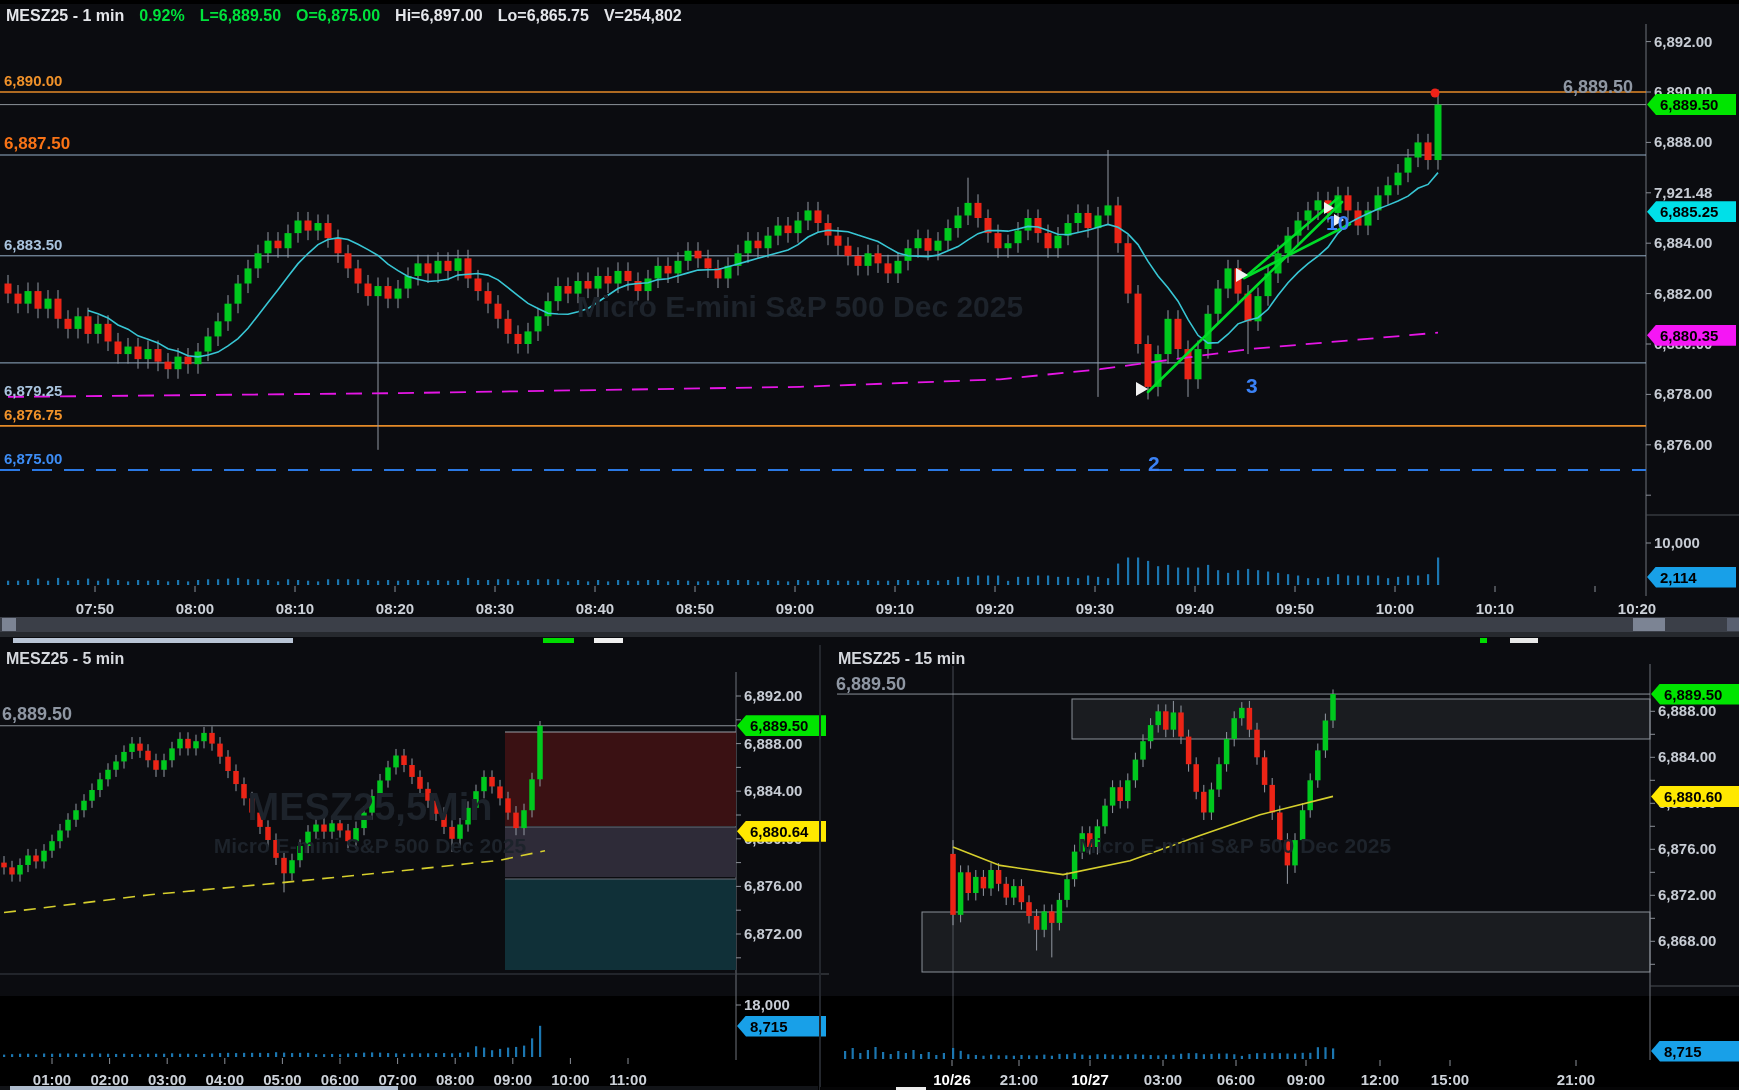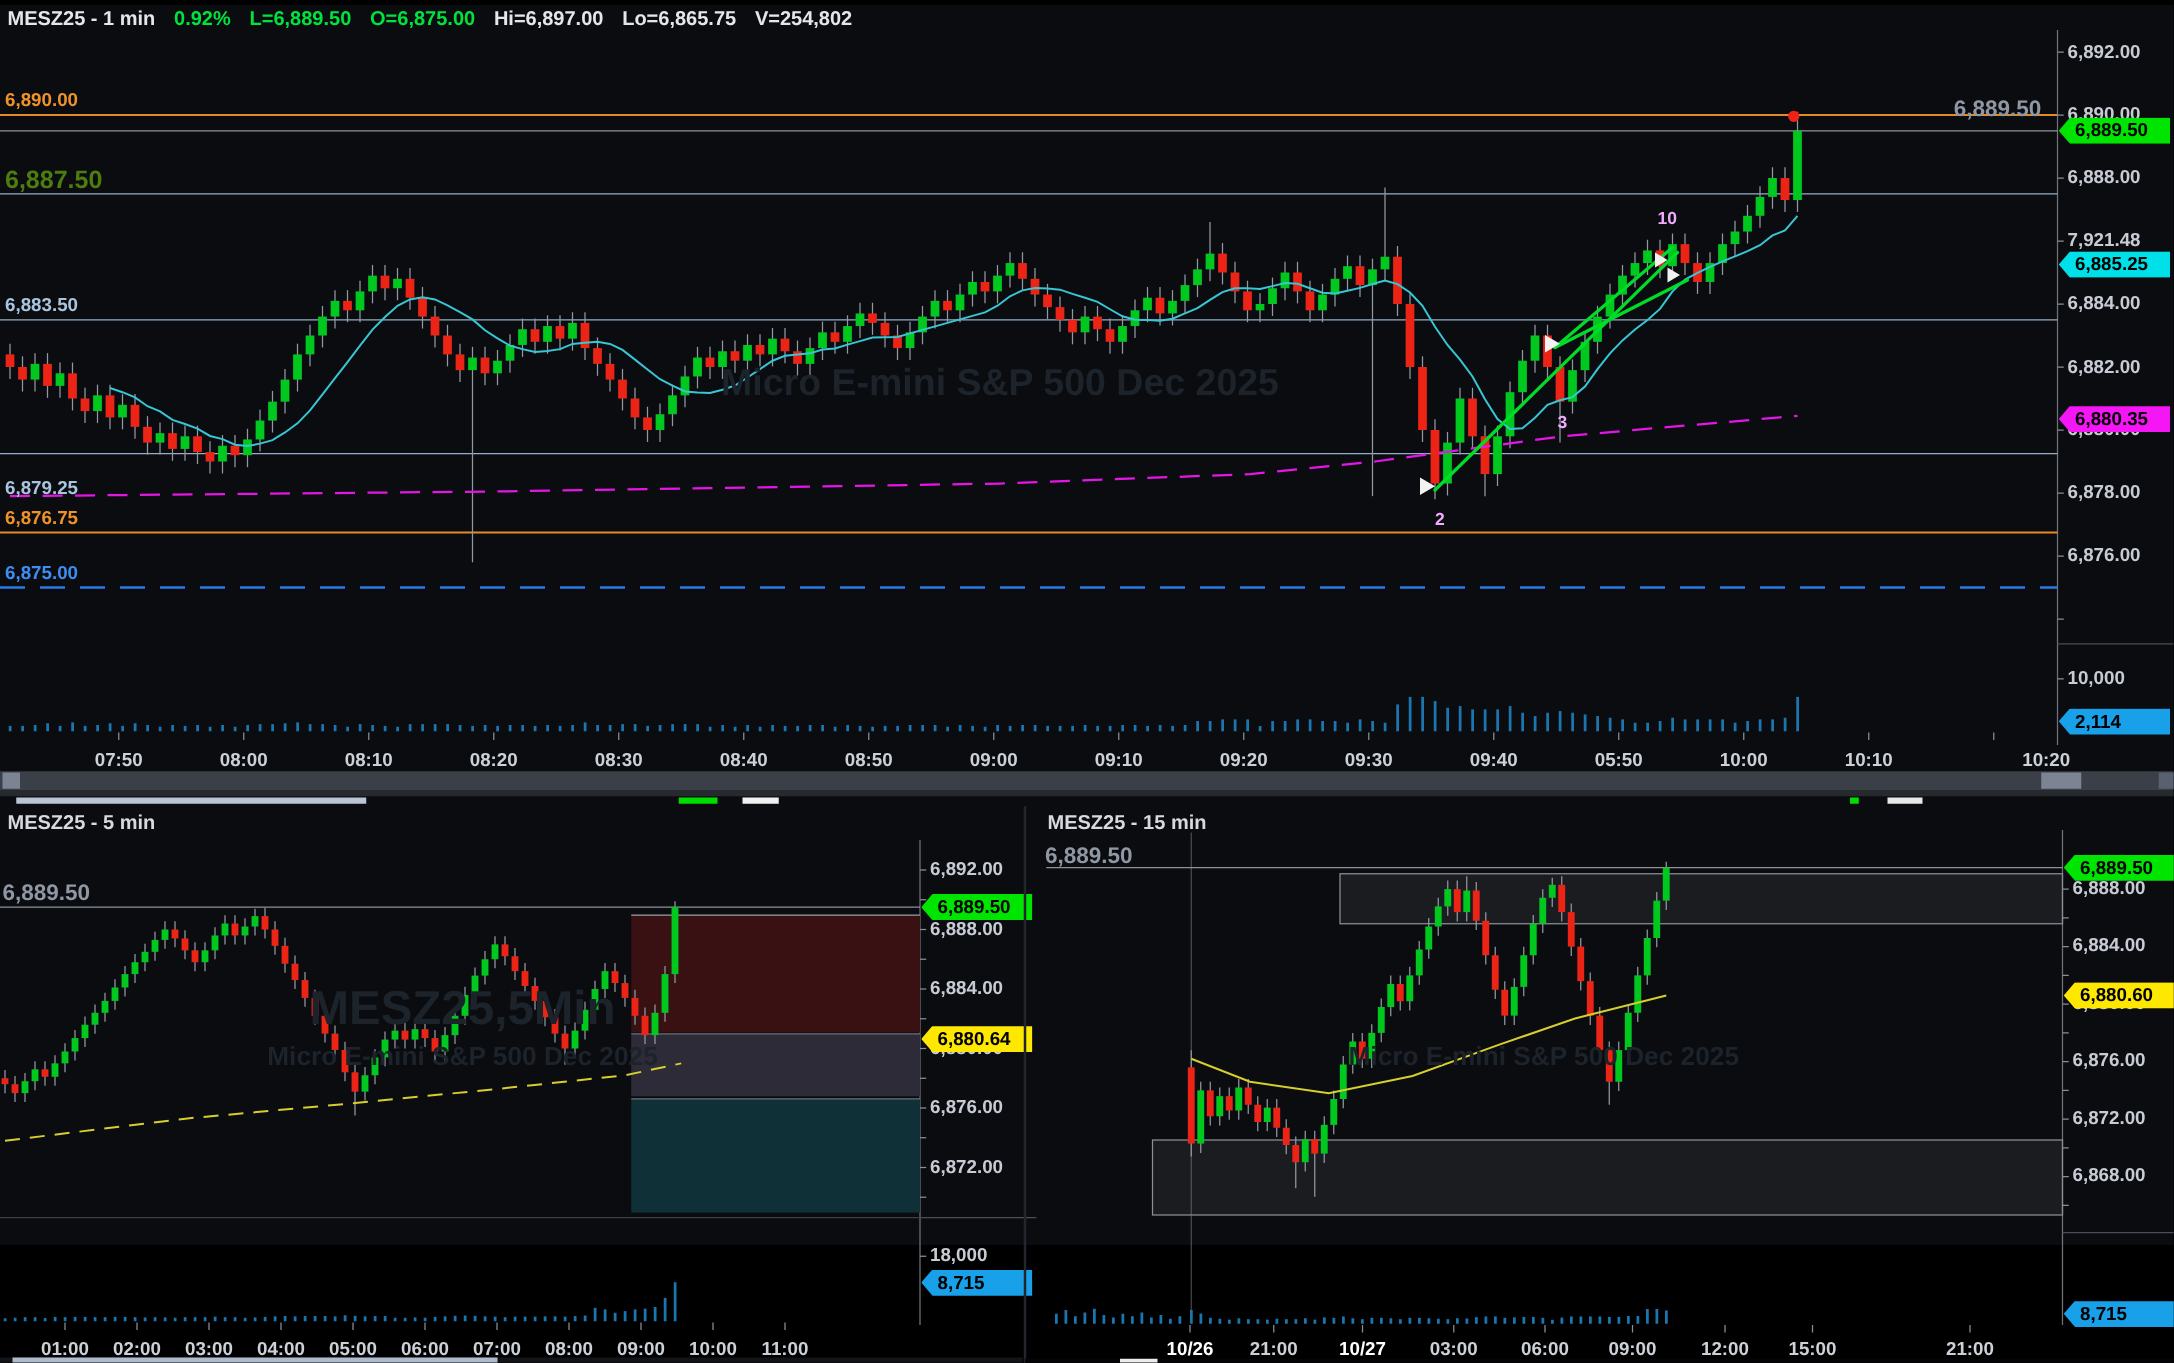--- a/index.html
+++ b/index.html
@@ -14,21 +14,21 @@
   .corner-price{position:absolute;font-size:18px;font-weight:bold;color:#8f97a3;z-index:25;}
   .pr-label{position:absolute;font-size:15px;font-weight:bold;color:#c7ccd4;height:18px;line-height:18px;z-index:10;}
   .lv-label{position:absolute;font-size:15px;font-weight:bold;height:18px;line-height:18px;z-index:12;}
   .tag{position:absolute;height:21px;line-height:21px;font-size:15px;font-weight:bold;color:#000;
        padding-left:13px;padding-right:4px;z-index:20;min-width:72px;
        clip-path:polygon(0 50%,9px 0,100% 0,100% 100%,9px 100%);}
   .t-label{position:absolute;font-size:15px;font-weight:bold;color:#ccd1d8;transform:translateX(-50%);z-index:10;white-space:nowrap;}
   .wm1{position:absolute;font-weight:bold;color:#1d232b;z-index:1;transform:translateX(-50%);white-space:nowrap;}
   .sb-track{position:absolute;background:#3b3f48;z-index:40;}
   .sb-piece{position:absolute;z-index:41;}
-  .num-anno{position:absolute;color:#f0abfc;font-size:14px;font-weight:bold;z-index:15;}
+  .num-anno{position:absolute;color:#3b82f6;font-size:21px;font-weight:bold;z-index:15;margin-top:45px;}
 </style>
 </head>
 <body>
 
 <div id="stage">
 
   <div class="hdr">
     <span class="w">MESZ25 - 1 min</span>
     <span class="g">0.92%</span>
     <span class="g">L=6,889.50</span>
@@ -963,21 +963,21 @@
   <div class="abs" style="left:832px;top:660px;width:818px;height:396px;z-index:28;"></div>
 
   <div class="chart-title" style="left:6px;top:646px;">MESZ25 - 5 min</div>
   <div class="chart-title" style="left:838px;top:646px;">MESZ25 - 15 min</div>
   <div class="corner-price" style="left:2px;top:700px;">6,889.50</div>
   <div class="corner-price" style="left:836px;top:670px;">6,889.50</div>
   <div class="corner-price" style="left:1563px;top:73px;">6,889.50</div>
 
   <div id="overlay">
       <div class="abs lv-label" style="left:4px;top:68px;color:#f0922a;z-index:12;font-size:15px;font-weight:bold;">6,890.00</div>
-      <div class="abs lv-label" style="left:4px;top:131px;color:#4d7c0f;z-index:12;font-size:20px;font-weight:bold;">6,887.50</div>
+      <div class="abs lv-label" style="left:4px;top:131px;color:#f97316;z-index:12;font-size:17px;font-weight:bold;">6,887.50</div>
       <div class="abs lv-label" style="left:4px;top:231.79999999999998px;color:#a9c4de;z-index:12;font-size:15px;font-weight:bold;">6,883.50</div>
       <div class="abs lv-label" style="left:4px;top:338.9px;color:#a9c4de;z-index:12;font-size:15px;font-weight:bold;margin-top:39px;">6,879.25</div>
       <div class="abs lv-label" style="left:4px;top:401.9px;color:#f0922a;z-index:12;font-size:15px;font-weight:bold;">6,876.75</div>
       <div class="abs lv-label" style="left:4px;top:446px;color:#3d8df5;z-index:12;font-size:15px;font-weight:bold;">6,875.00</div>
       <div class="abs pr-label" style="left:1654px;top:28.6px;">6,892.00</div>
       <div class="abs pr-label" style="left:1654px;top:79px;">6,890.00</div>
       <div class="abs pr-label" style="left:1654px;top:129.4px;">6,888.00</div>
       <div class="abs pr-label" style="left:1654px;top:179.8px;">7,921.48</div>
       <div class="abs pr-label" style="left:1654px;top:230.2px;">6,884.00</div>
       <div class="abs pr-label" style="left:1654px;top:280.6px;">6,882.00</div>
@@ -994,21 +994,21 @@
       <div class="abs t-label" style="left:295px;top:596px;">08:10</div>
       <div class="abs t-label" style="left:395px;top:596px;">08:20</div>
       <div class="abs t-label" style="left:495px;top:596px;">08:30</div>
       <div class="abs t-label" style="left:595px;top:596px;">08:40</div>
       <div class="abs t-label" style="left:695px;top:596px;">08:50</div>
       <div class="abs t-label" style="left:795px;top:596px;">09:00</div>
       <div class="abs t-label" style="left:895px;top:596px;">09:10</div>
       <div class="abs t-label" style="left:995px;top:596px;">09:20</div>
       <div class="abs t-label" style="left:1095px;top:596px;">09:30</div>
       <div class="abs t-label" style="left:1195px;top:596px;">09:40</div>
-      <div class="abs t-label" style="left:1295px;top:596px;">05:50</div>
+      <div class="abs t-label" style="left:1295px;top:596px;">09:50</div>
       <div class="abs t-label" style="left:1395px;top:596px;">10:00</div>
       <div class="abs t-label" style="left:1495px;top:596px;">10:10</div>
       <div class="abs t-label" style="left:1595px;top:596px;margin-left:42px;">10:20</div>
       <div class="abs num-anno" style="left:1148px;top:403px;">2</div>
       <div class="abs num-anno" style="left:1246px;top:325px;">3</div>
       <div class="abs num-anno" style="left:1326px;top:162px;">10</div>
       <div class="abs pr-label" style="left:744px;top:683px;">6,892.00</div>
       <div class="abs pr-label" style="left:744px;top:730.6px;">6,888.00</div>
       <div class="abs pr-label" style="left:744px;top:778.2px;">6,884.00</div>
       <div class="abs pr-label" style="left:744px;top:825.8px;">6,880.00</div>

